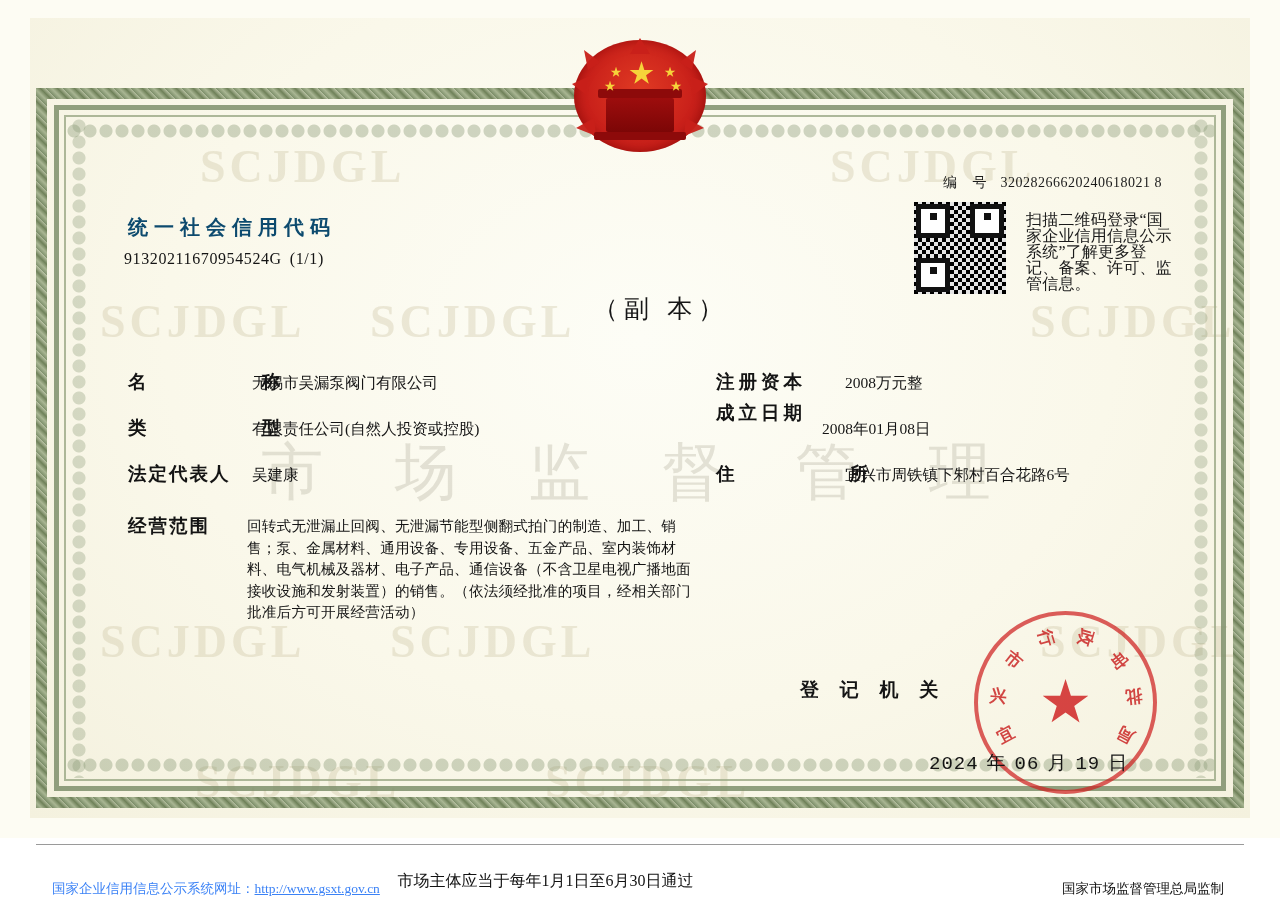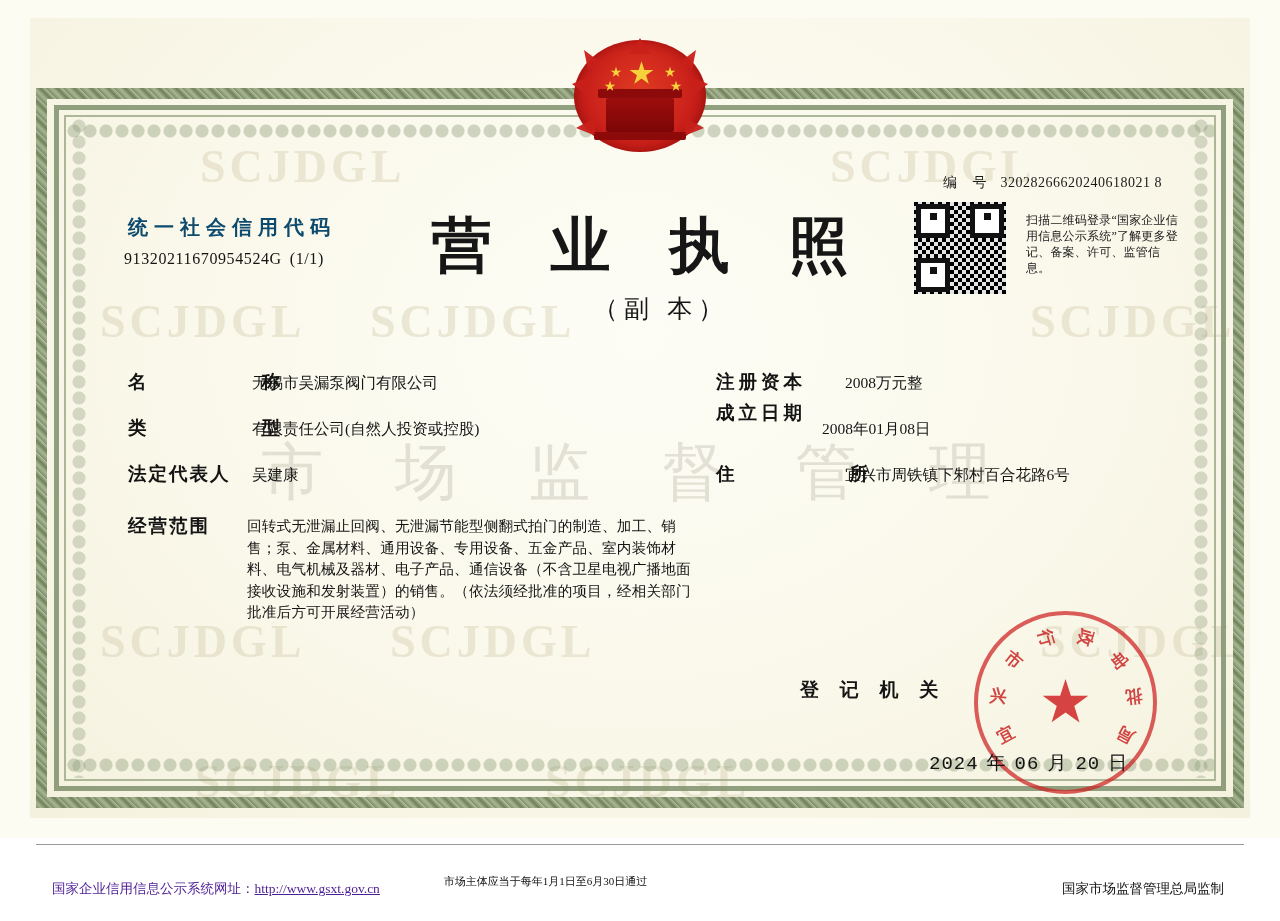--- a/index.html
+++ b/index.html
@@ -235,21 +235,21 @@
   .qr-eye i {
     display: block;
     width: 7px; height: 7px;
     background: #111;
     margin: 4px auto;
   }
   #qr-note {
     position: absolute;
     left: 1026px; top: 212px;
     width: 152px;
-    font-size: 12px;
+    font-size: 16px;
     line-height: 16px;
     color: #1a1a1a;
     letter-spacing: .2px;
   }
 
   
   .label {
     position: absolute;
     font-size: 18.5px;
     font-weight: bold;
@@ -352,30 +352,30 @@
   #footer-line {
     position: absolute;
     left: 36px; top: 6px;
     width: 1208px; height: 1px;
     background: #9a9a9a;
   }
   #footer-left {
     position: absolute;
     left: 52px; top: 42px;
     font-size: 13.5px;
-    color: #4c1d95;
+    color: #3b82f6;
     white-space: nowrap;
   }
   #footer-left .url { font-family: "Liberation Serif", serif; text-decoration: underline; }
   #footer-center {
     position: absolute;
     left: 0; top: 34px;
     width: 1091px;
     text-align: center;
-    font-size: 11px;
+    font-size: 16px;
     line-height: 18px;
     color: #121212;
   }
   #footer-right {
     position: absolute;
     right: 56px; top: 42px;
     font-size: 13.5px;
     color: #121212;
     white-space: nowrap;
   }
@@ -424,21 +424,20 @@
     <div class="star-s" style="left:44px; top:30px;">★</div>
     <div class="star-s" style="left:38px; top:44px;">★</div>
     <div class="star-s" style="left:98px; top:30px;">★</div>
     <div class="star-s" style="left:104px; top:44px;">★</div>
   </div>
 
   <div id="serial">
     <span class="lab">编 号</span><span>32028266620240618021 8</span>
   </div>
 
-  <div id="title">营 业 执 照</div>
   <div id="subtitle">（副 本）</div>
 
   <div id="credit-label">统一社会信用代码</div>
   <div id="credit-code">
     <span>91320211670954524G</span><span class="pair">(1/1)</span>
   </div>
 
   <div id="qr">
     <div class="qr-eye" style="left:2px; top:2px;">
         <i></i>
@@ -483,21 +482,21 @@
         <span style="transform: rotate(-16.8571deg) translate(0px, -68px) rotate(90deg) translate(-50%, -50%);">行</span>
         <span style="transform: rotate(16.8571deg) translate(0px, -68px) rotate(90deg) translate(-50%, -50%);">政</span>
         <span style="transform: rotate(50.5714deg) translate(0px, -68px) rotate(90deg) translate(-50%, -50%);">审</span>
         <span style="transform: rotate(84.2857deg) translate(0px, -68px) rotate(90deg) translate(-50%, -50%);">批</span>
         <span style="transform: rotate(118deg) translate(0px, -68px) rotate(90deg) translate(-50%, -50%);">局</span>
       </div>
     <div class="star">★</div>
   </div>
 
   <div id="reg-date">
-    <span>2024</span><span>年</span><span>06</span><span>月</span><span>20</span><span>日</span>
+    <span>2024</span><span>年</span><span>06</span><span>月</span><span>19</span><span>日</span>
   </div>
 </div>
 
 <div id="footer">
   <div id="footer-line"></div>
   <div id="footer-left">
     <span>国家企业信用信息公示系统网址：</span><span class="url">http://www.gsxt.gov.cn</span>
   </div>
   <div id="footer-center">
     <div>市场主体应当于每年1月1日至6月30日通过</div>

